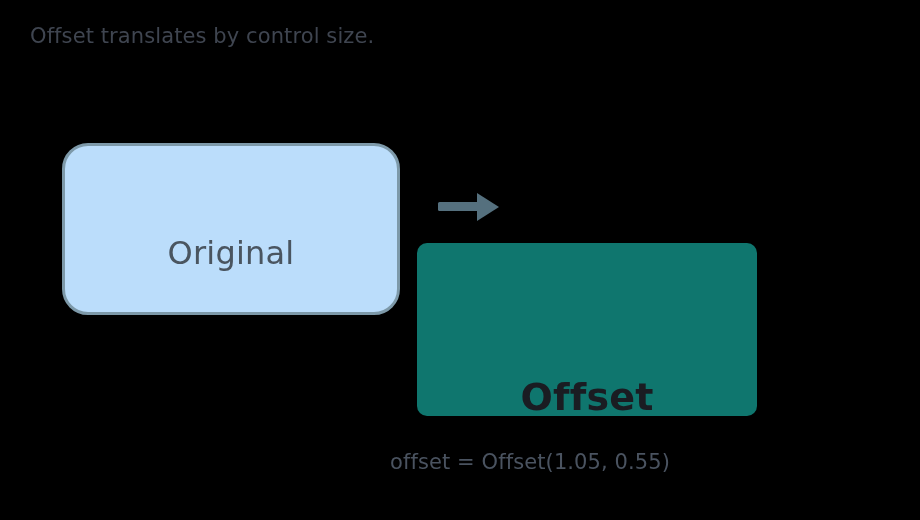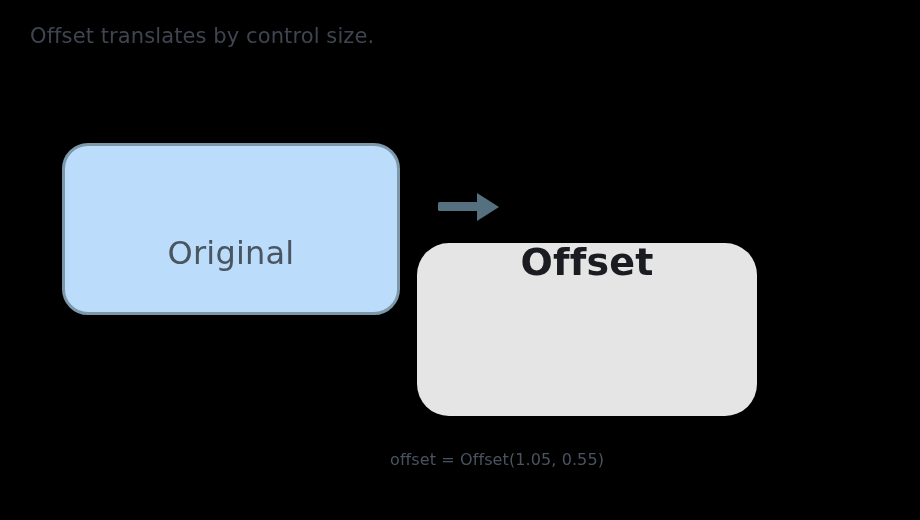--- a/index.html
+++ b/index.html
@@ -53,25 +53,25 @@
   }
 
   
   #offset-box {
     position: absolute;
     left: 417px;
     top: 243px;
     width: 340px;
     height: 173px;
     box-sizing: border-box;
-    background: #e5e5e5;
+    background: #0f766e;
     border: none;
-    border-radius: 32px;
+    border-radius: 10px;
     display: flex;
-    align-items: flex-start;
+    align-items: flex-end;
     justify-content: center;
   }
   #offset-label {
     font-size: 38px;
     font-weight: 700;
     color: #1a1c22;
     letter-spacing: 0.2px;
     line-height: 1;
   }
 
@@ -82,21 +82,21 @@
     top: 189px;
     width: 64px;
     height: 36px;
   }
 
   
   #caption {
     position: absolute;
     left: 390px;
     top: 450px;
-    font-size: 16px;
+    font-size: 21px;
     font-weight: 400;
     color: #4a5360;
     letter-spacing: 0.1px;
     white-space: nowrap;
   }
 </style>
 </head>
 <body>
 
 <div id="stage">

